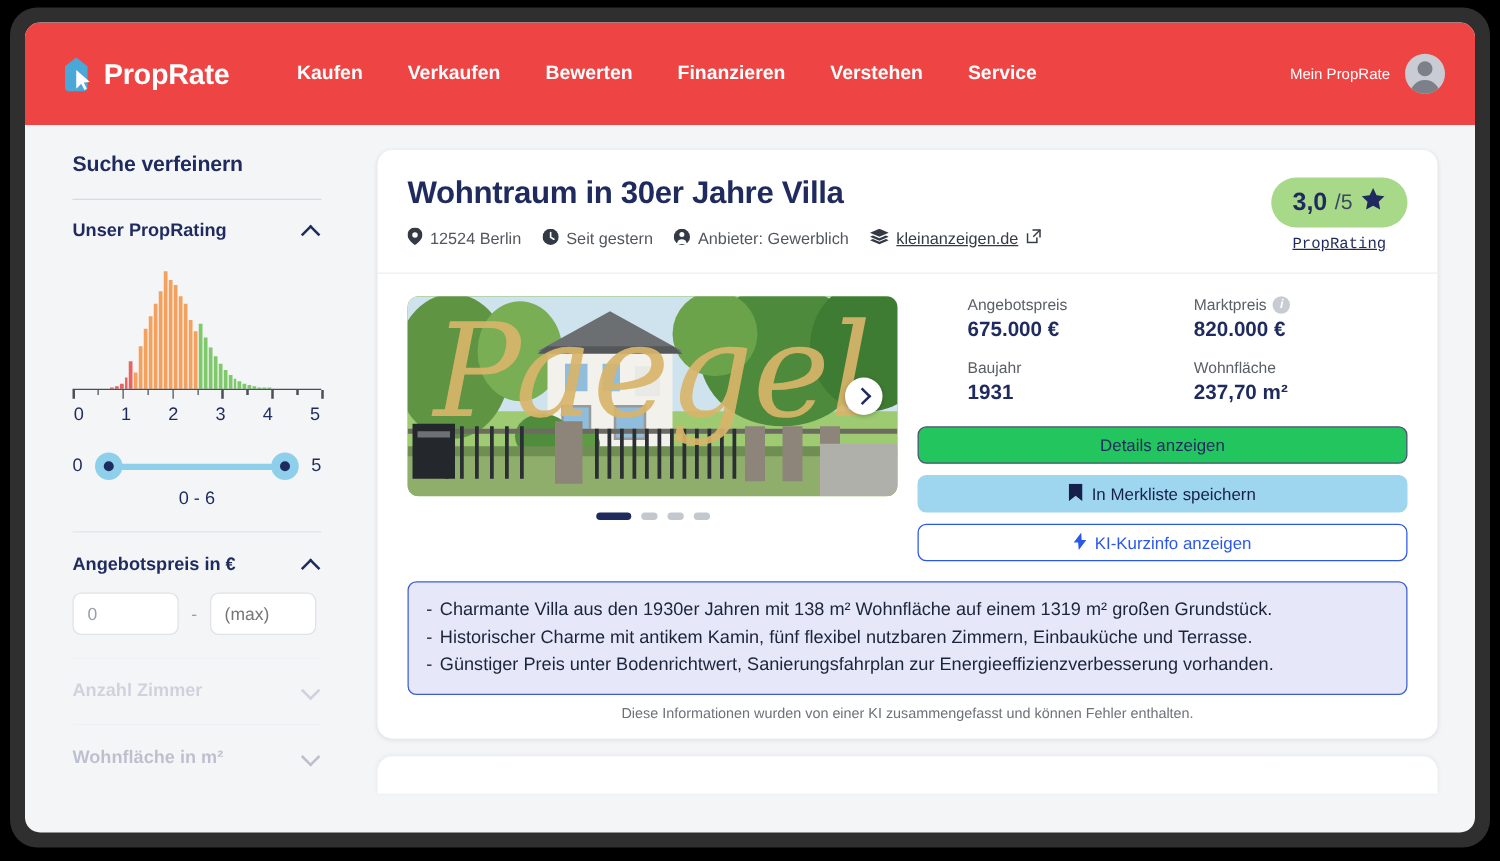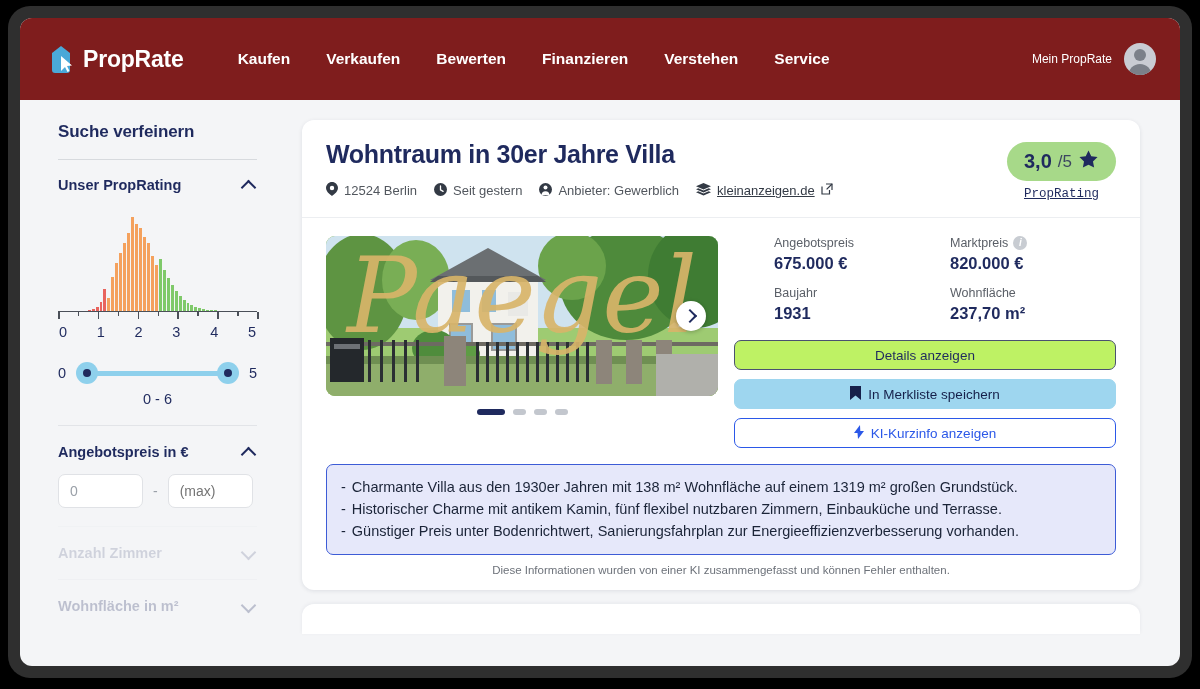--- a/index.html
+++ b/index.html
@@ -22,21 +22,21 @@
     position: relative;
     width: 1160px; height: 648px;
     background: #f4f5f7;
     border-radius: 12px;
     overflow: hidden;
   }
 
   
   .topnav {
     height: 82px;
-    background: #7f1d1d;
+    background: #ef4444;
     display: flex; align-items: center;
     padding: 0 24px 0 28px;
   }
   .logo-wrap { display: flex; align-items: center; gap: 9px; }
   .logo-mark { width: 26px; height: 30px; position: relative; display:block; }
   .logo-text {
     color: #fff; font-size: 23px; font-weight: bold; letter-spacing: -0.2px;
   }
   .nav-links { display: flex; align-items: center; gap: 36px; margin-left: 54px; }
   .nav-link {
@@ -120,21 +120,21 @@
   .range-inputs input {
     width: 85px; height: 34px; border: 1px solid #e0e2e6; border-radius: 7px;
     background: #fff; padding: 0 11px; font-size: 14px; color: #9aa0a8;
     font-family: "Liberation Sans", sans-serif; outline: none;
   }
   .range-dash { color: #9aa0a8; font-size: 14px; }
   .faded { opacity: 0.26; }
   .faded2 { opacity: 0.17; }
 
   
-  .main { flex: 1; padding: 20px 40px 0 17px; }
+  .main { flex: 1; padding: 20px 30px 0 17px; }
   .card {
     background: #fff; border-radius: 12px;
     box-shadow: 0 1px 4px rgba(20,30,60,.10);
     overflow: hidden;
   }
   .card-head {
     padding: 20px 24px 16px 24px;
     border-bottom: 1px solid #eceef1;
     display: flex; align-items: flex-start;
   }
@@ -197,21 +197,21 @@
     width: 14px; height: 14px; border-radius: 50%; background: #c8ccd2;
     color: #fff; font-size: 10px; font-weight: bold; line-height: 14px;
     text-align: center; font-style: italic;
   }
   .btns { margin-top: 17px; display: flex; flex-direction: column; gap: 9px; }
   .btn {
     height: 30px; border-radius: 7px; font-size: 13.5px;
     display: flex; align-items: center; justify-content: center; gap: 7px;
     cursor: pointer; font-family: "Liberation Sans", sans-serif;
   }
-  .btn-outline { background: #bef264; border: 1px solid #4a5270; color: #1f2a5e; }
+  .btn-outline { background: #22c55e; border: 1px solid #4a5270; color: #1f2a5e; }
   .btn-blue { background: #9ed6ef; border: 1px solid #9ed6ef; color: #16204a; }
   .btn-ai { background: #fff; border: 1px solid #2b58e8; color: #2b58e8; }
 
   
   .ai-box {
     margin: 16px 24px 0 24px;
     border: 1.4px solid #3d5cd6; border-radius: 7px;
     background: #e6e8fa;
     padding: 11px 14px 12px 14px;
   }

